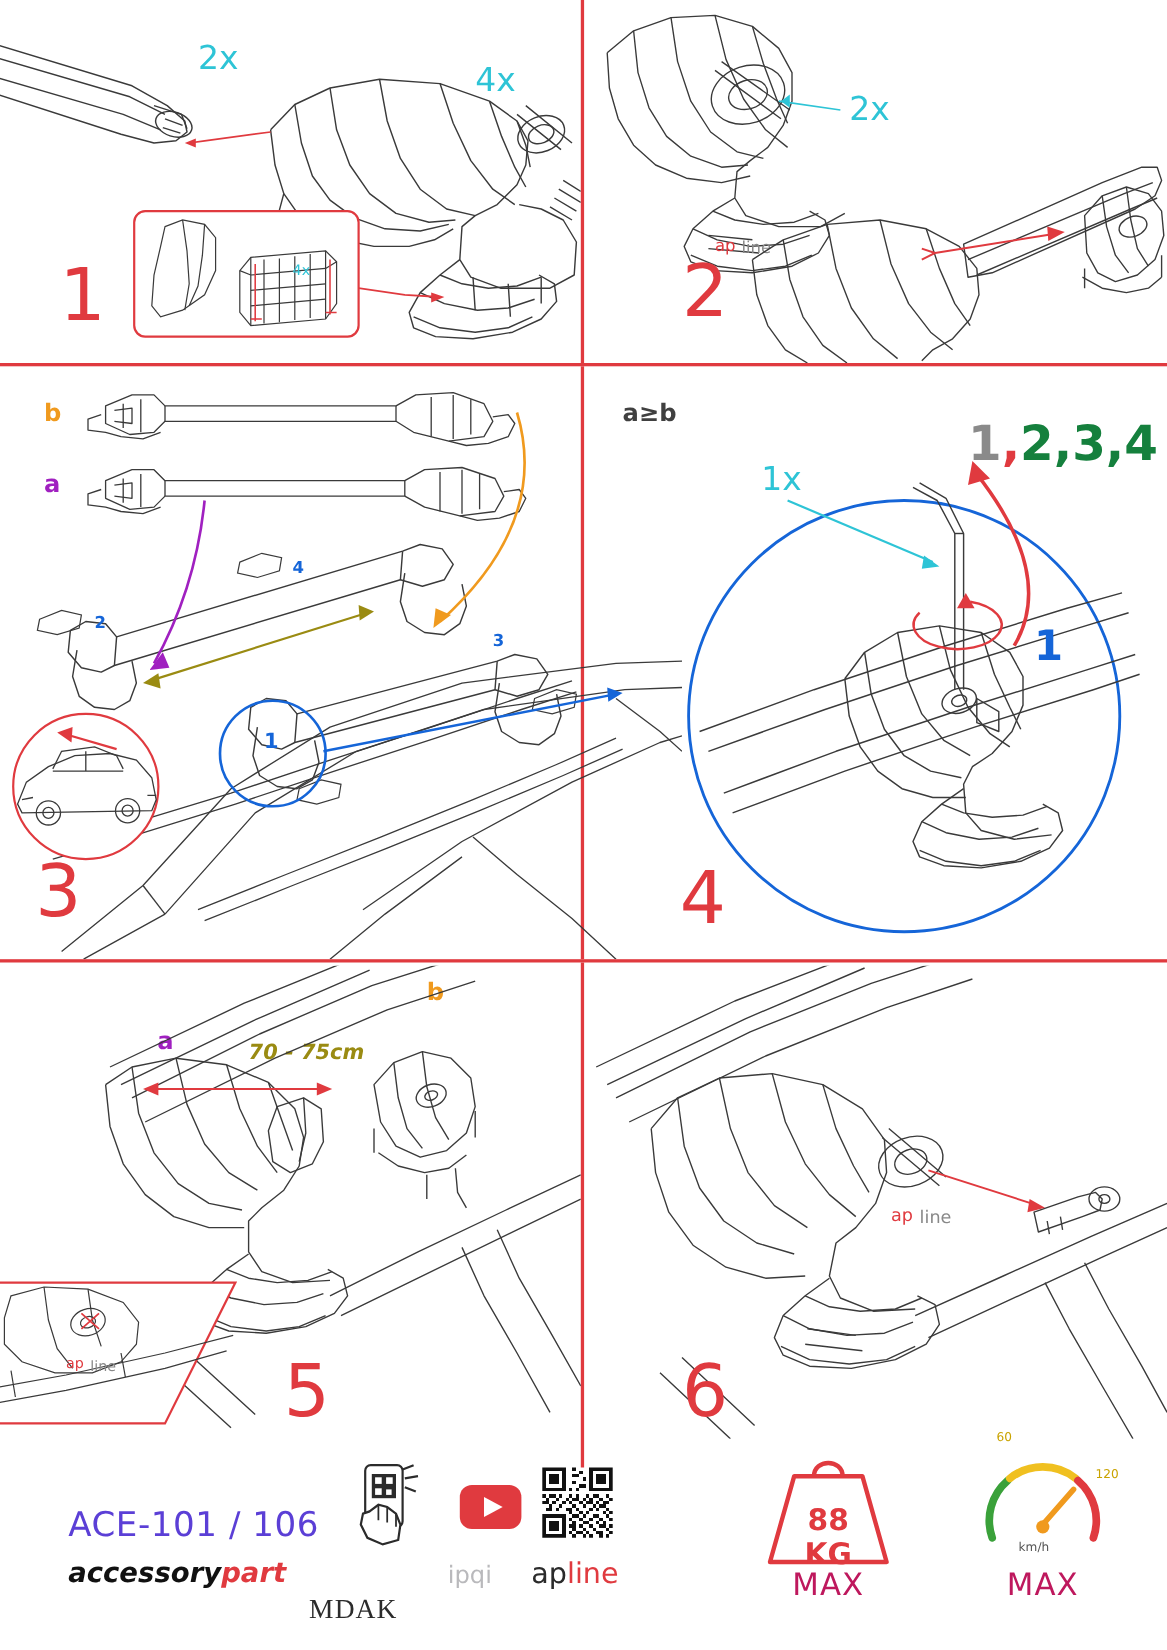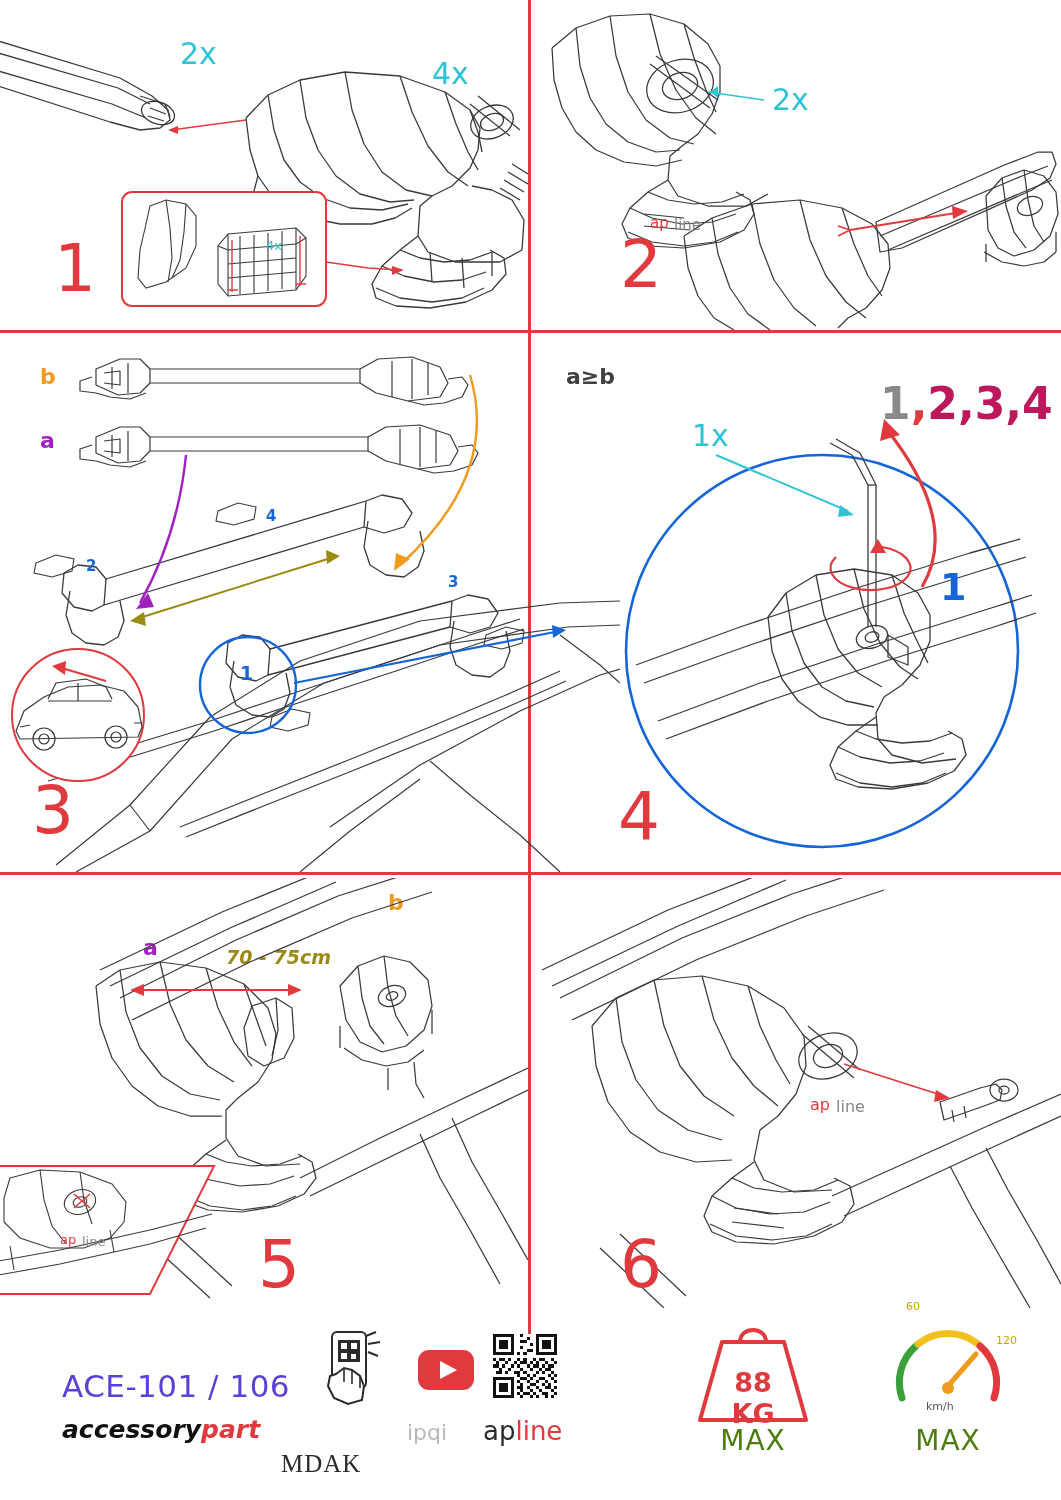--- a/index.html
+++ b/index.html
@@ -100,21 +100,21 @@
     top: 1416px;
     font-family: "DejaVu Sans", sans-serif;
     font-size: 26px;
     color: #2b2b2b;
   }
   .apline .ln { color: #e03a3f; }
   .maxtext {
     position: absolute;
     font-family: "DejaVu Sans", sans-serif;
     font-size: 28px;
-    color: #4d7c0f;
+    color: #be185d;
     letter-spacing: 1px;
   }
   .kgtext {
     position: absolute;
     font-family: "DejaVu Sans", sans-serif;
     font-size: 27px;
     color: #e03a3f;
     font-weight: bold;
   }
   .tiny {
@@ -455,21 +455,21 @@
       <path d="M280 106 L284 84 L300 100" fill="#e03a3f" stroke="none"></path>
     </g>
 
     <g stroke="#2ec4d6" stroke-width="2" fill="none">
       <path d="M116 120 L248 176"></path>
       <path d="M240 170 L254 180 L238 182" fill="#2ec4d6" stroke="none"></path>
     </g>
   </svg>
   <div class="qty" style="left:692px;top:418px;">1x</div>
   <div class="bignum" style="left:880px;top:378px;">
-    <span style="color:#8a8a8a;">1</span><span style="color:#e03a3f;">,</span><span style="color:#be185d;text-align:center;">2,3,4</span>
+    <span style="color:#8a8a8a;">1</span><span style="color:#e03a3f;">,</span><span style="color:#15803d;text-align:center;">2,3,4</span>
   </div>
   <div style="position:absolute;left:880px;top:378px;width:1px;height:1px;overflow:hidden;">1,2,3,4</div>
   <div class="circnum" style="left:940px;top:565px;">1</div>
   <div class="step-num" style="left:618px;top:784px;">4</div>
 
   <svg class="art" style="left:0;top:878px;" width="528" height="430" viewBox="0 0 528 430">
     <g fill="none" stroke="#3a3a3a" stroke-width="1.25" stroke-linejoin="round">
 
       <path d="M120 120 L236 62 L338 18 L420 -8"></path>
       <path d="M132 142 L250 84 L352 40 L432 14"></path>

